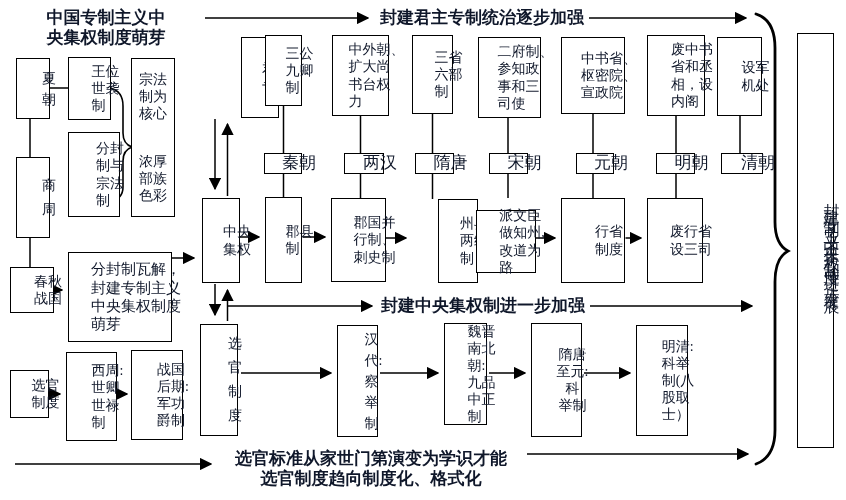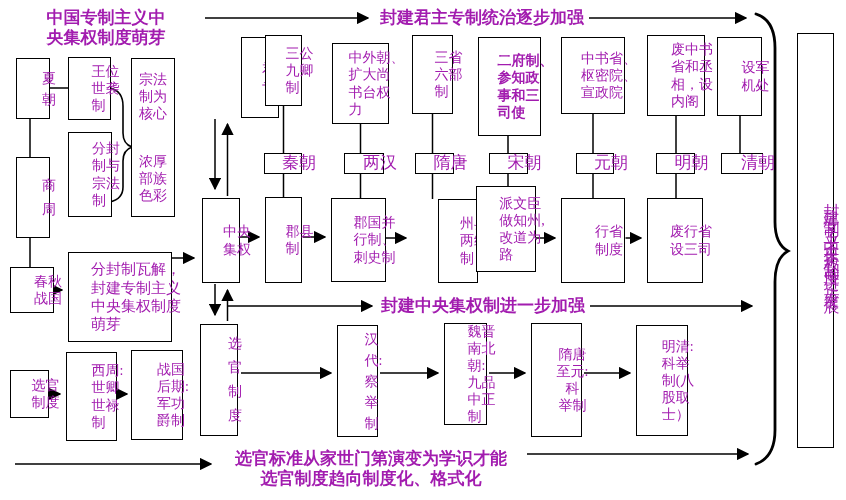--- a/index.html
+++ b/index.html
@@ -1,18 +1,18 @@
 <!DOCTYPE html>
 <html><head>
 <meta charset="utf-8">
 <style>
   html,body{margin:0;padding:0;background:#ffffff;}
   #stage{
     position:relative;width:846px;height:500px;background:#ffffff;
-    font-family:"Liberation Serif","DejaVu Serif",serif;color:#a21caf;overflow:hidden;
+    font-family:"Liberation Serif","DejaVu Serif",serif;color:#0f172a;overflow:hidden;
   }
   #wires{position:absolute;left:0;top:0;width:846px;height:500px;}
   .box{
     position:absolute;box-sizing:border-box;border:1.5px solid #000;background:#fff;
     display:flex;align-items:center;justify-content:center;
     white-space:pre;font-size:14px;line-height:1.22;text-align:left;padding-left:32px;
   }
   .ac{text-align:center;}
   .lh15{line-height:1.5;}
   .lh17{line-height:1.7;}
@@ -99,21 +99,21 @@
 世袭
 制</div>
   <div class="box spread" style="left:131px;top:58px;width:44px;height:159px;">
     <span>宗法
 制为
 核心</span>
     <span>浓厚
 部族
 色彩</span>
   </div>
-  <div class="box" style="left:68px;top:132px;width:44px;height:85px;">分封
+  <div class="box" style="left:68px;top:132px;width:52px;height:85px;">分封
 制与
 宗法
 制</div>
   <div class="box lh17" style="left:16px;top:157px;width:28px;height:81px;">商
 周</div>
   <div class="box" style="left:10px;top:267px;width:44px;height:46px;">春秋
 战国</div>
   <div class="box f15" style="left:68px;top:252px;width:104px;height:90px;">分封制瓦解，
 封建专制主义
 中央集权制度
@@ -135,28 +135,28 @@
   <div class="box" style="left:202px;top:198px;width:38px;height:85px;">中央
 集权</div>
   <div class="box lh17" style="left:200px;top:324px;width:38px;height:112px;">选
 官
 制
 度</div>
 
   <div class="box" style="left:265px;top:35px;width:37px;height:71px;">三公
 九卿
 制</div>
-  <div class="box" style="left:332px;top:35px;width:57px;height:81px;margin-top:8px;">中外朝、
+  <div class="box" style="left:332px;top:35px;width:57px;height:81px;">中外朝、
 扩大尚
 书台权
 力</div>
   <div class="box" style="left:412px;top:35px;width:41px;height:79px;">三省
 六部
 制</div>
-  <div class="box" style="left:478px;top:37px;width:63px;height:99px;font-weight:bold;">二府制、
+  <div class="box" style="left:478px;top:37px;width:63px;height:81px;">二府制、
 参知政
 事和三
 司使</div>
   <div class="box" style="left:561px;top:37px;width:64px;height:77px;">中书省、
 枢密院、
 宣政院</div>
   <div class="box" style="left:647px;top:35px;width:58px;height:81px;">废中书
 省和丞
 相，设
 内阁</div>
@@ -172,21 +172,21 @@
   <div class="box dyn" style="left:721px;top:153px;width:42px;height:21px;">清朝</div>
 
   <div class="box" style="left:265px;top:197px;width:37px;height:86px;">郡县
 制</div>
   <div class="box" style="left:331px;top:198px;width:55px;height:84px;">郡国并
 行制、
 刺史制</div>
   <div class="box" style="left:412px;top:199px;width:40px;height:84px;margin-left:26px;">州县
 两级
 制</div>
-  <div class="box" style="left:476px;top:186px;width:60px;height:86px;">派文臣
+  <div class="box" style="left:476px;top:210px;width:60px;height:63px;">派文臣
 做知州,
 改道为
 路</div>
   <div class="box" style="left:561px;top:198px;width:64px;height:85px;">行省
 制度</div>
   <div class="box" style="left:647px;top:198px;width:56px;height:85px;">废行省
 设三司</div>
   <div class="lbl" style="left:378px;top:296px;width:210px;">封建中央集权制进一步加强</div>
 
   <div class="box lh15" style="left:337px;top:325px;width:41px;height:112px;">汉

